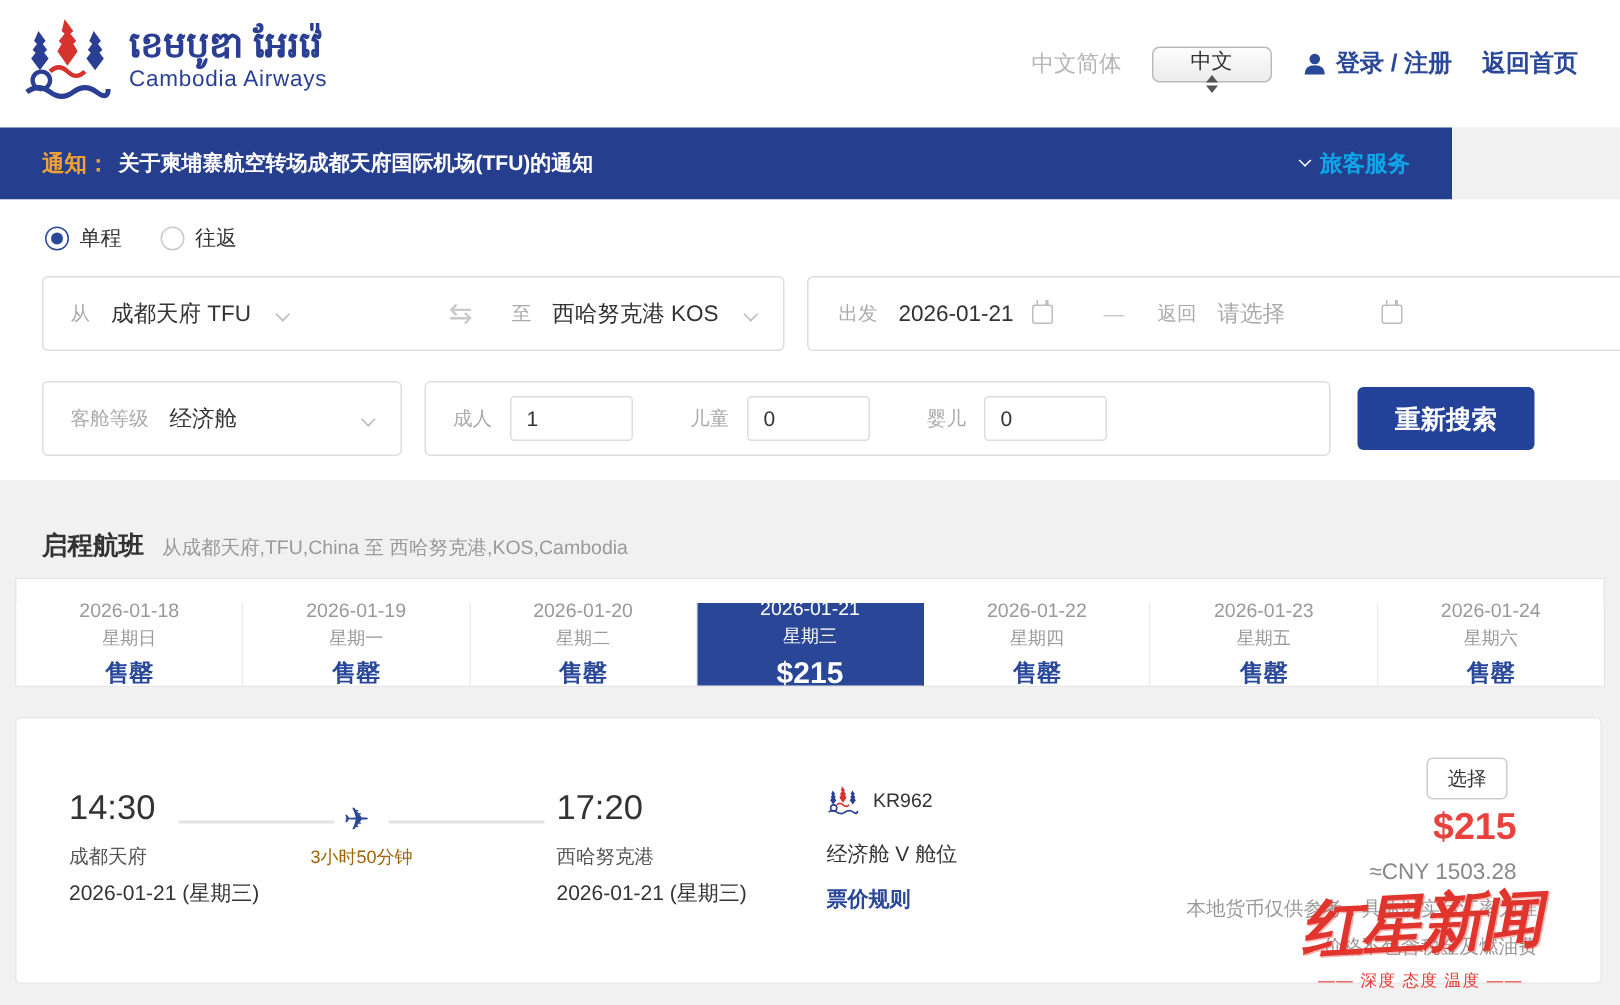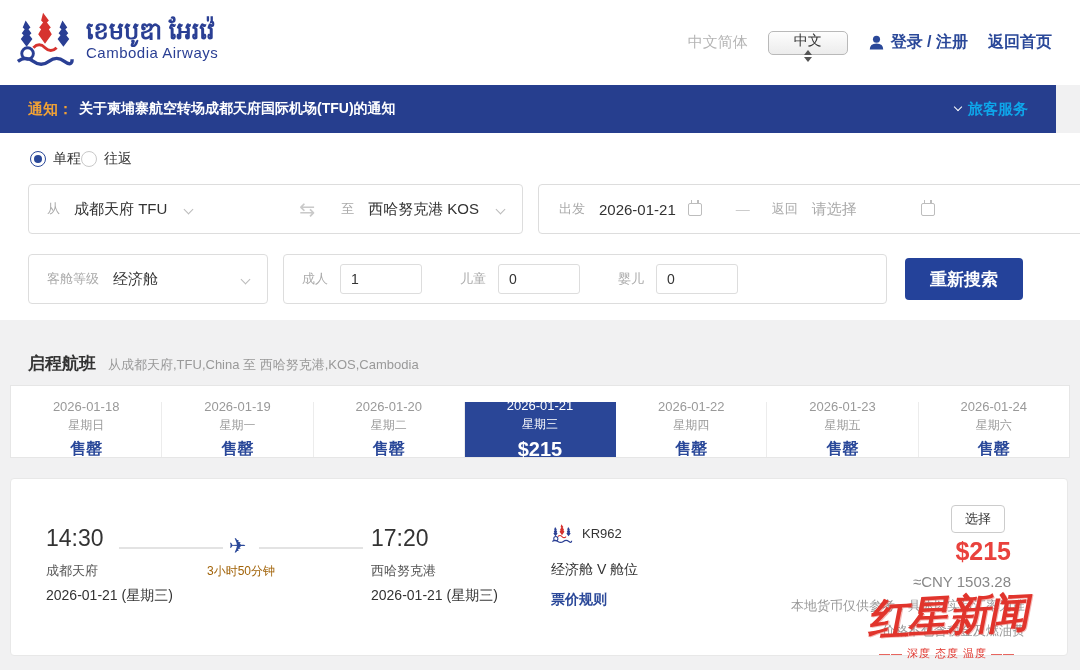--- a/index.html
+++ b/index.html
@@ -25,31 +25,31 @@
     border:1px solid #b9b9b9; border-radius:5px; background:linear-gradient(#fdfdfd,#ececec);
     padding:0 6px; font-size:14px; color:#333; cursor:pointer;flex-direction:column; }
   .spinner { display:flex; flex-direction:column; gap:2px; }
   .spinner i { display:block; width:0; height:0; border-left:4px solid transparent; border-right:4px solid transparent; }
   .spinner i.up { border-bottom:5px solid #555; }
   .spinner i.down { border-top:5px solid #555; }
   .hdr-link { color:#2a4899; font-size:16px; font-weight:bold; text-decoration:none; cursor:pointer; }
   .login-wrap { display:flex; align-items:center; gap:6px; }
 
   
-  .notice { position:absolute; top:85px; left:0; width:1056px; height:48px; background:#263e8e;
+  .notice { position:absolute; top:85px; left:0; width:968px; height:48px; background:#263e8e;
     display:flex; align-items:center; padding:0 28px; }
   .notice-prefix { color:#f0a135; font-size:15px; font-weight:bold; }
   .notice-text { color:#fff; font-size:14px; font-weight:bold; margin-left:6px; }
   .notice-service { margin-left:auto; color:#0ea5e9; font-size:15px; font-weight:bold; display:flex; align-items:center; gap:7px; cursor:pointer; }
   .chev { display:inline-block; width:7px; height:7px; border-right:1.5px solid #bbb; border-bottom:1.5px solid #bbb; transform:rotate(45deg); }
   .chev.white { border-color:#fff; width:6px; height:6px; margin-top:-4px; }
 
   
   .search { position:absolute; top:133px; left:0; width:1080px; height:187px; background:#fff; }
-  .radio-row { position:absolute; top:17px; left:30px; display:flex; align-items:center; }
+  .radio-row { position:absolute; top:17px; left:30px; display:flex; gap:26px; align-items:center; }
   .radio-opt { display:flex; align-items:center; gap:7px; font-size:14px; color:#333; cursor:pointer; }
   .radio-dot { width:16px; height:16px; border-radius:50%; border:1.5px solid #c9c9c9; background:#fff; position:relative; }
   .radio-dot.on { border-color:#2a4899; }
   .radio-dot.on::after { content:""; position:absolute; left:3px; top:3px; width:8px; height:8px; border-radius:50%; background:#2a4899; }
   .row1 { position:absolute; top:51px; left:28px; display:flex; gap:15px; }
   .row2 { position:absolute; top:121px; left:28px; display:flex; gap:15px; }
   .fbox { height:50px; border:1px solid #ddd; border-radius:4px; background:#fff; display:flex; align-items:center; padding:0 18px; }
   .fbox .lbl { color:#aaa; font-size:13px; }
   .fbox .val { color:#333; font-size:15px; font-weight:500; margin-left:14px; }
   .fbox .ph  { color:#aaa; font-size:15px; margin-left:14px; }

